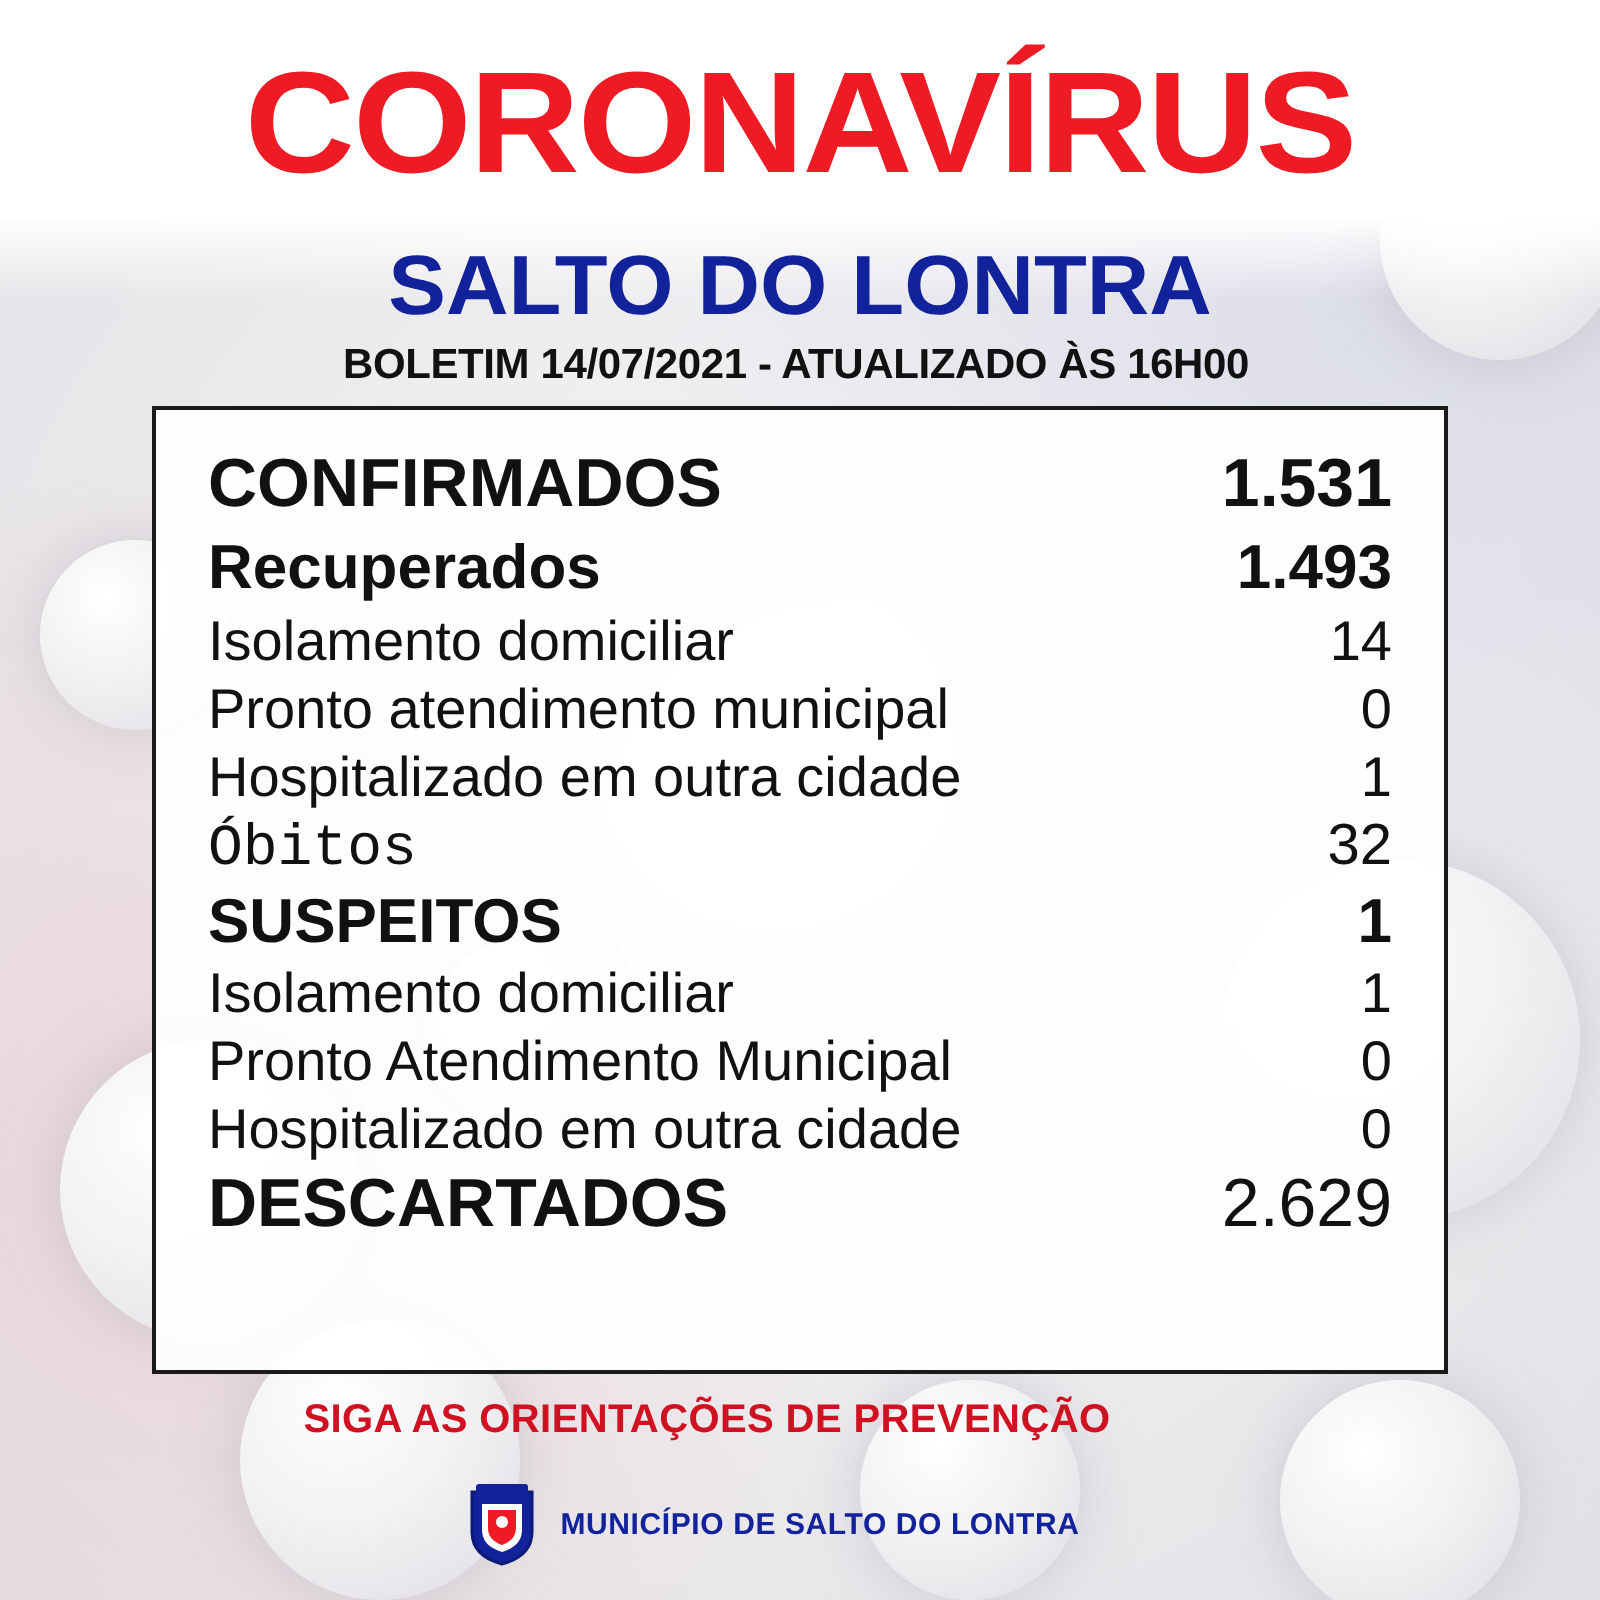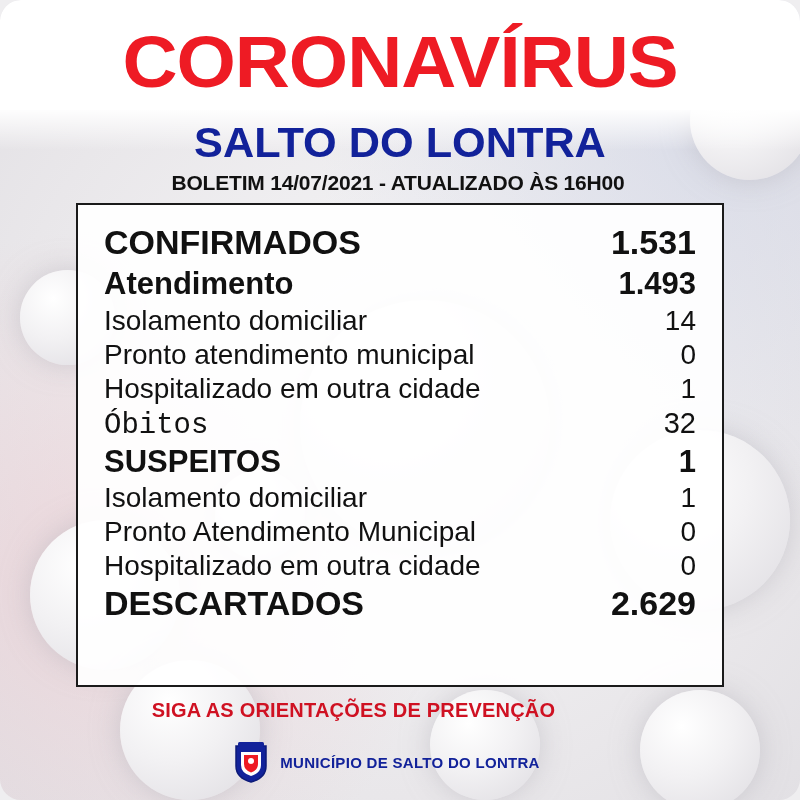--- a/index.html
+++ b/index.html
@@ -16,21 +16,20 @@
 
   #poster {
     position: relative;
     width: 800px;
     height: 800px;
     background:
       radial-gradient(circle at 12% 72%, rgba(236,200,206,0.55) 0%, rgba(236,200,206,0) 38%),
       radial-gradient(circle at 88% 18%, rgba(208,214,232,0.55) 0%, rgba(208,214,232,0) 40%),
       radial-gradient(circle at 50% 50%, #f7f7f8 0%, #e9e7ea 70%, #e2e0e4 100%);
     overflow: hidden;
-    border-radius: 21px;
   }
 
   
   .virus {
     position: absolute;
     border-radius: 50%;
     background: radial-gradient(circle at 35% 30%, #ffffff 0%, #f2f1f3 45%, #dedce1 100%);
     box-shadow: 0 0 28px rgba(180,178,186,0.55);
   }
   .virus::before,
@@ -147,21 +146,21 @@
 
   .r-obitos .lbl { font-size: 29px; font-weight: normal; font-family: Liberation Mono, monospace; }
   .r-obitos .val { font-size: 29px; font-weight: normal; }
   .r-obitos { margin-bottom: 2px; }
 
   .r-suspeitos .lbl { font-size: 31px; font-weight: bold; }
   .r-suspeitos .val { font-size: 31px; font-weight: bold; }
   .r-suspeitos { margin-bottom: 2px; }
 
   .r-descartados .lbl { font-size: 34px; font-weight: bold; }
-  .r-descartados .val { font-size: 34px; font-weight: bold; text-align: right; }
+  .r-descartados .val { font-size: 34px; font-weight: normal; text-align: right; }
   .r-descartados { margin-top: 2px; }
 
   
   .footer-text {
     position: absolute;
     left: 0; top: 699px;
     width: 707px;
     text-align: center;
     color: #cf1122;
     font-size: 20px;
@@ -214,21 +213,21 @@
   <div class="title-bulletin">BOLETIM 14/07/2021 - ATUALIZADO ÀS 16H00</div>
 
   <div class="panel">
 
     <div class="row r-major">
       <span class="lbl">CONFIRMADOS</span>
       <span class="val">1.531</span>
     </div>
 
     <div class="row r-semimajor">
-      <span class="lbl">Atendimento</span>
+      <span class="lbl">Recuperados</span>
       <span class="val">1.493</span>
     </div>
 
     <div class="row r-sub">
       <span class="lbl">Isolamento domiciliar</span>
       <span class="val">14</span>
     </div>
 
     <div class="row r-sub">
       <span class="lbl">Pronto atendimento municipal</span>

